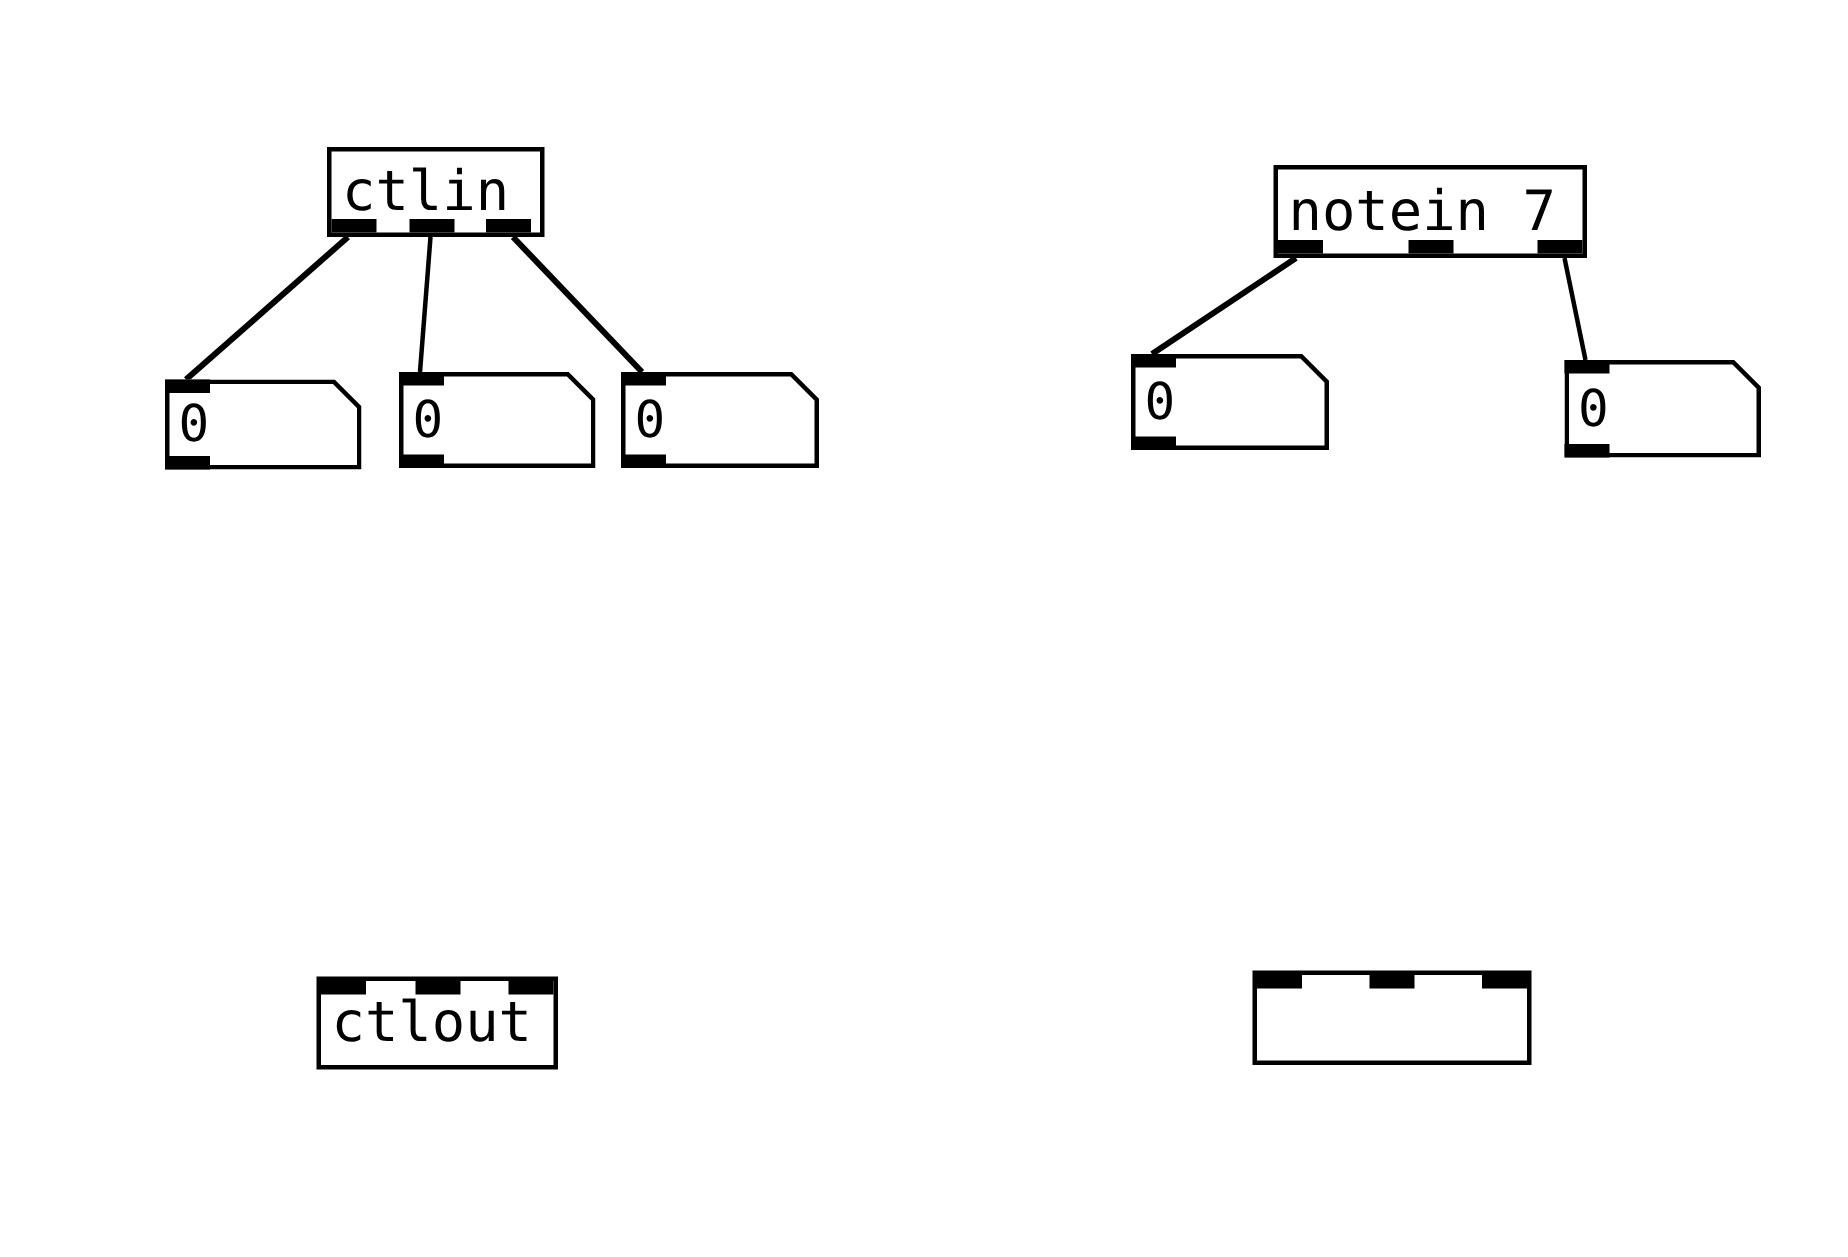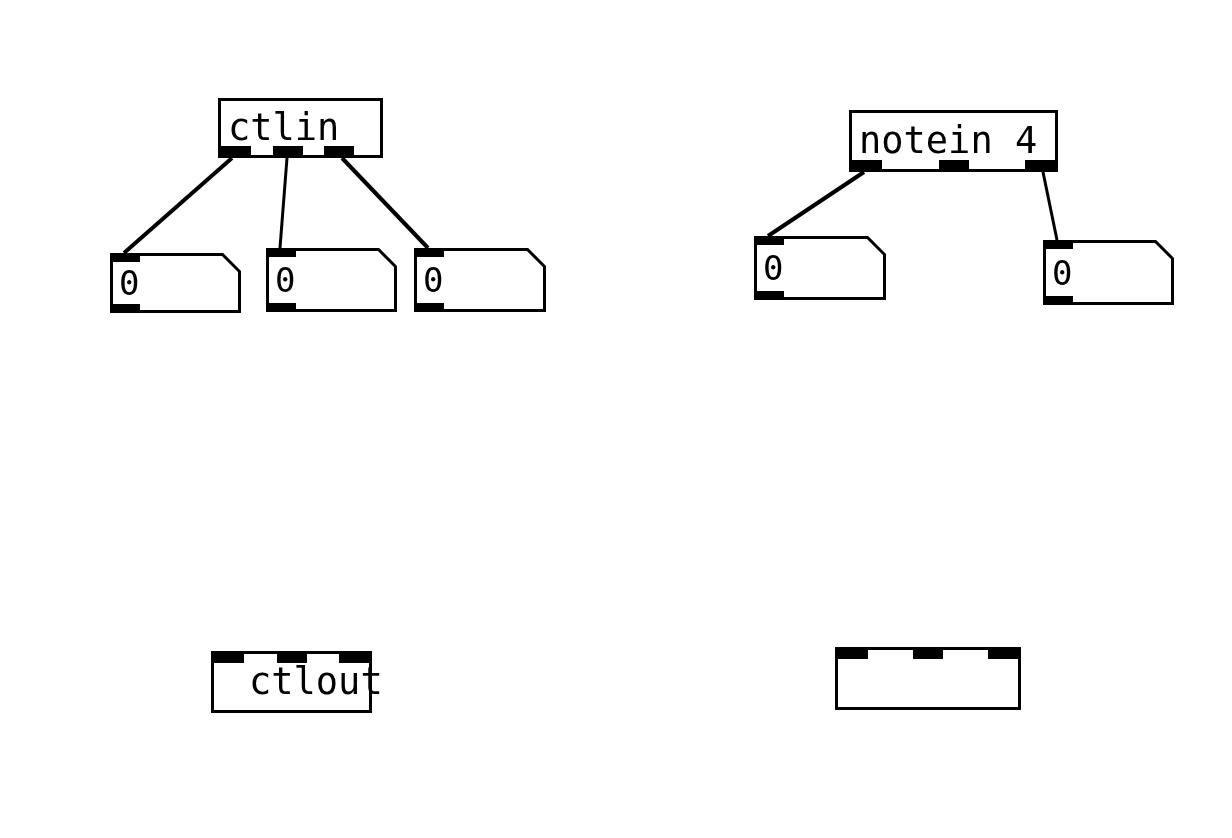--- a/index.html
+++ b/index.html
@@ -90,33 +90,33 @@
 
   <svg id="wires" viewBox="0 0 1232 838" width="1232" height="838">
       <line x1="232" y1="158" x2="124" y2="253" stroke="#000000" stroke-width="4"></line>
       <line x1="287" y1="158" x2="280" y2="248" stroke="#000000" stroke-width="3"></line>
       <line x1="342" y1="158" x2="428" y2="248" stroke="#000000" stroke-width="4"></line>
       <line x1="864" y1="172" x2="768" y2="236" stroke="#000000" stroke-width="4"></line>
       <line x1="1043" y1="172" x2="1057" y2="240" stroke="#000000" stroke-width="3"></line>
     </svg>
 
   <div id="nodes">
-      <div class="obj" style="left: 218px; top: 98px; width: 165px; height: 60px;">
+      <div class="obj" style="left: 218px; top: 98px; width: 145px; height: 60px;">
         <span class="obj-label">ctlin</span>
         <span class="nub out" style="width: 30px; height: 9px; left: 0px;"></span>
         <span class="nub out" style="width: 30px; height: 9px; left: 51.5px;"></span>
         <span class="nub out" style="width: 30px; height: 9px; left: 103px;"></span>
       </div>
       <div class="obj" style="left: 849px; top: 110px; width: 209px; height: 62px;">
-        <span class="obj-label">notein 4</span>
+        <span class="obj-label">notein 7</span>
         <span class="nub out" style="width: 30px; height: 9px; left: 0px;"></span>
         <span class="nub out" style="width: 30px; height: 9px; left: 86.5px;"></span>
         <span class="nub out" style="width: 30px; height: 9px; left: 173px;"></span>
       </div>
-      <div class="obj" style="left: 211px; top: 651px; width: 161px; height: 62px; padding-left: 28px;">
+      <div class="obj" style="left: 211px; top: 651px; width: 161px; height: 62px;">
         <span class="obj-label">ctlout</span>
         <span class="nub in" style="width: 30px; height: 9px; left: 0px;"></span>
         <span class="nub in" style="width: 30px; height: 9px; left: 62.5px;"></span>
         <span class="nub in" style="width: 30px; height: 9px; left: 125px;"></span>
       </div>
       <div class="obj" style="left: 835px; top: 647px; width: 186px; height: 63px;">
         <span class="nub in" style="width: 30px; height: 9px; left: 0px;"></span>
         <span class="nub in" style="width: 30px; height: 9px; left: 75px;"></span>
         <span class="nub in" style="width: 30px; height: 9px; left: 150px;"></span>
       </div>

